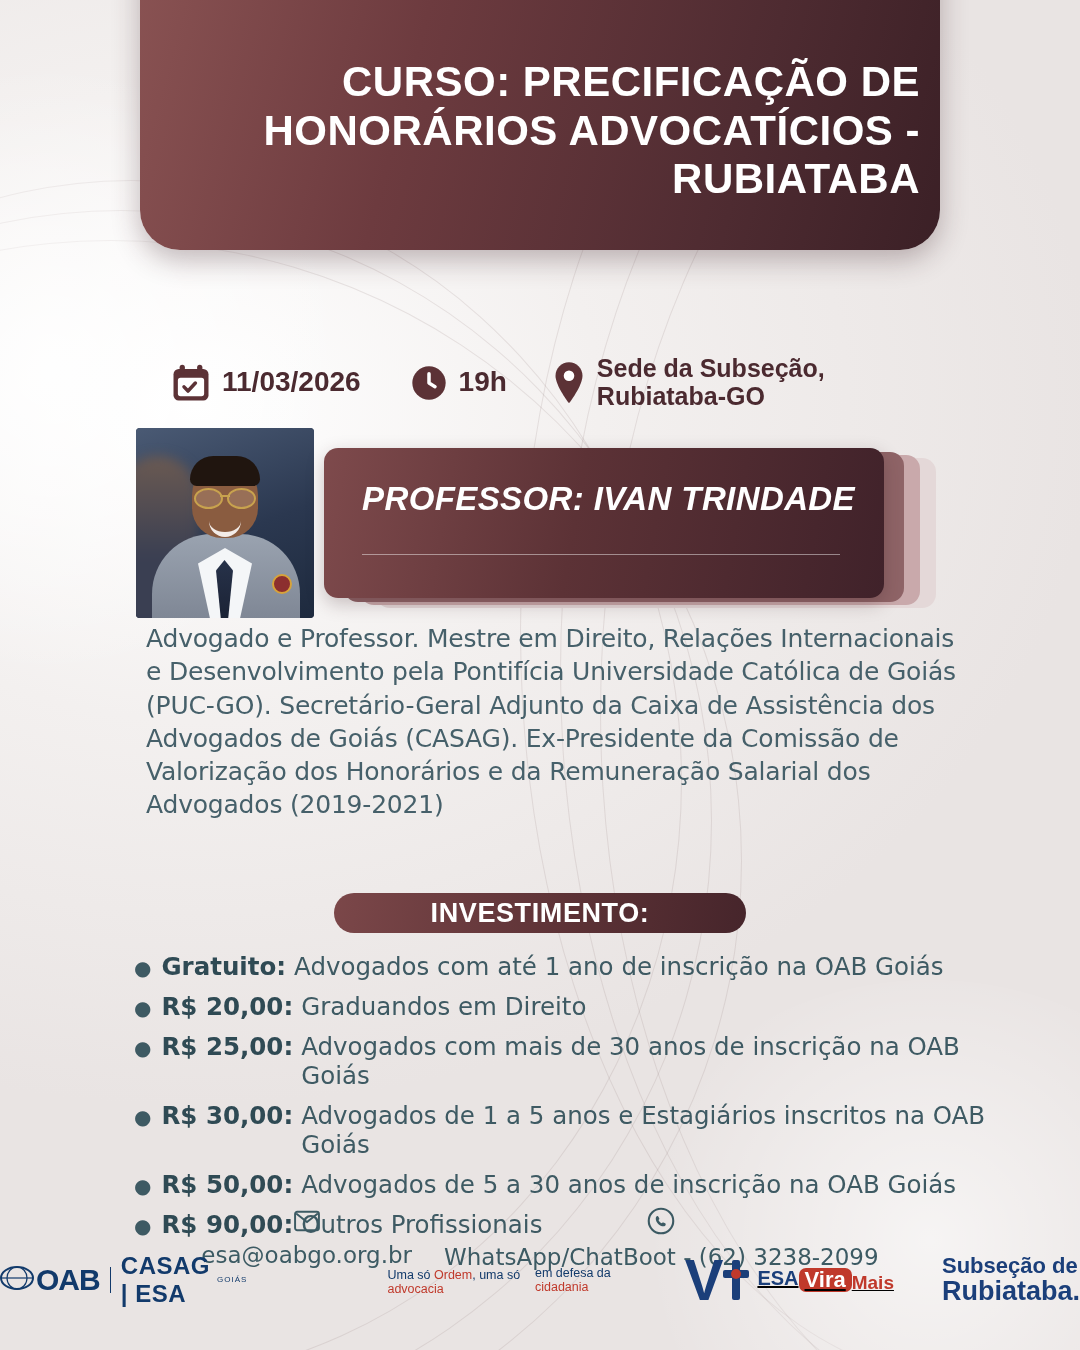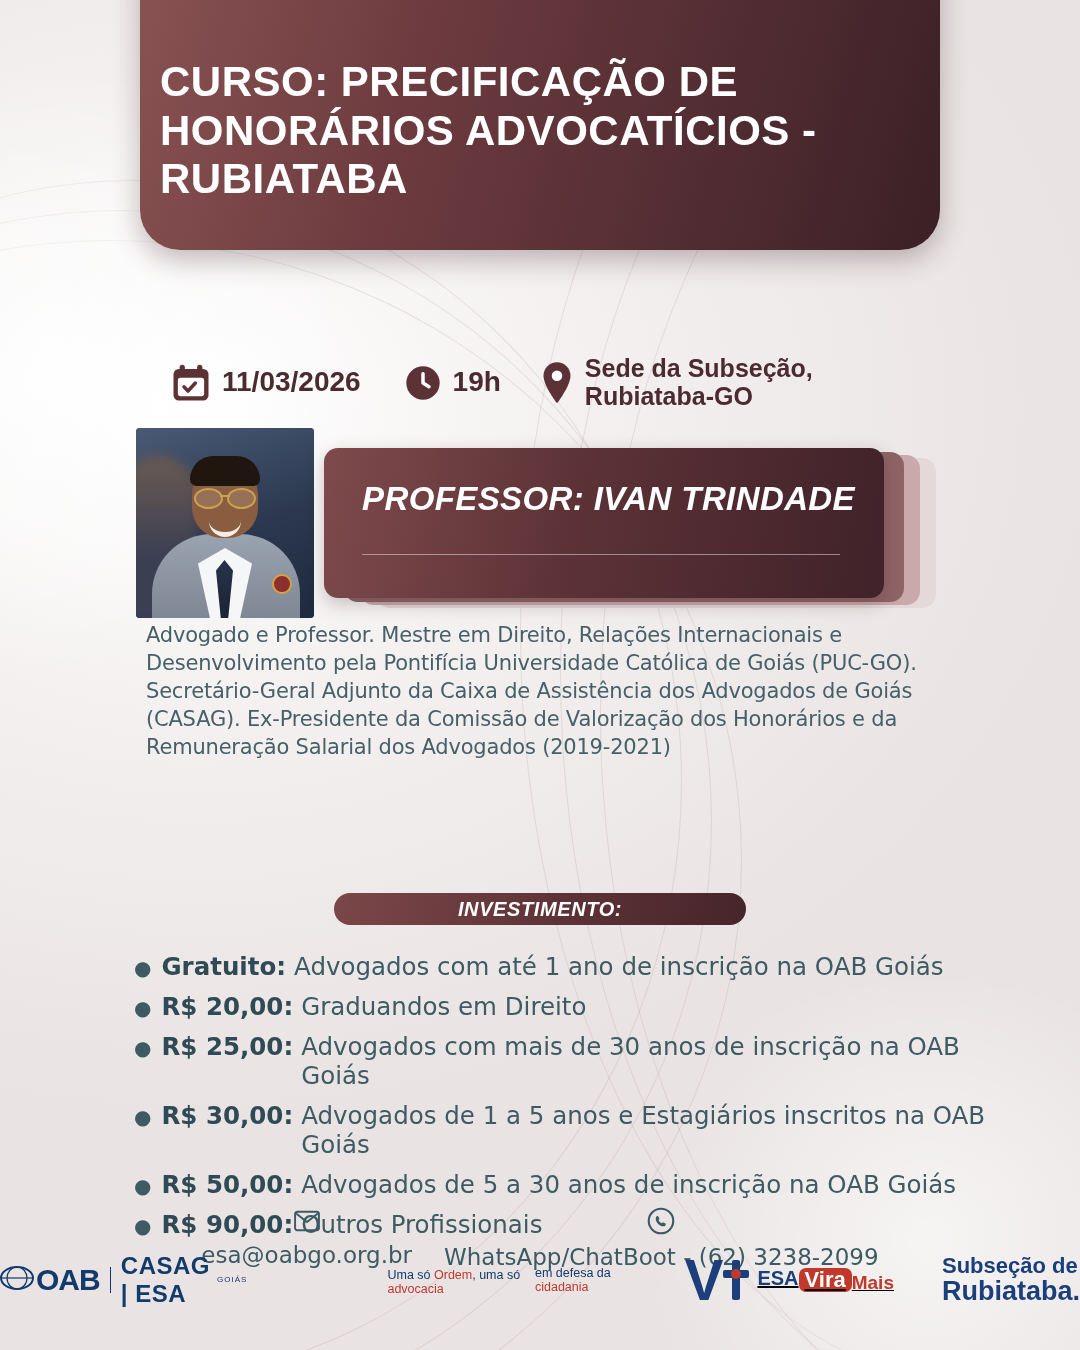--- a/index.html
+++ b/index.html
@@ -42,37 +42,37 @@
     height: 320px;
     background: linear-gradient(105deg, #8a5353 0%, #6d3b3f 35%, #4e2b31 75%, #3b2026 100%);
     border-radius: 0 0 40px 40px;
     box-shadow: 0 10px 28px rgba(60,30,35,0.30);
   }
   .header-title {
     position: absolute;
     top: 58px;
     left: 160px;
     width: 760px;
-    text-align: left;
+    text-align: right;
     color: #ffffff;
     font-size: 42px;
     font-weight: bold;
     line-height: 1.16;
     letter-spacing: 0.5px;
     text-transform: uppercase;
   }
   
   .info-row {
     position: absolute;
     top: 355px;
     left: 170px;
     width: 760px;
     display: flex;
     align-items: center;
-    gap: 12px;
+    gap: 18px;
   }
   .info-item {
     display: flex;
     align-items: center;
     gap: 10px;
   }
   .info-text {
     color: #4b2a30;
     font-size: 28px;
     font-weight: bold;
@@ -199,42 +199,41 @@
     height: 1px;
     background: rgba(255,255,255,0.45);
   }
 
   .bio {
     position: absolute;
     top: 622px;
     left: 146px;
     width: 820px;
     color: #46606a;
-    font-size: 21px;
+    font-size: 25px;
     line-height: 1.33;
     font-family: "DejaVu Sans", sans-serif;
     letter-spacing: -0.2px;
   }
 
   .invest-pill {
     position: absolute;
     top: 893px;
     left: 334px;
     width: 412px;
-    height: 32px;
+    height: 40px;
     border-radius: 24px;
     background: linear-gradient(100deg,#7b4749 0%, #5b3135 60%, #46252b 100%);
     color: #ffffff;
-    font-size: 20px;
+    font-size: 27px;
     font-weight: bold;
     display: flex;
     align-items: center;
     justify-content: center;
     letter-spacing: 0.6px;
-    font-style: italic;
   }
 
   .price-list {
     position: absolute;
     top: 952px;
     left: 134px;
     width: 860px;
   }
   .price-item {
     display: flex;

